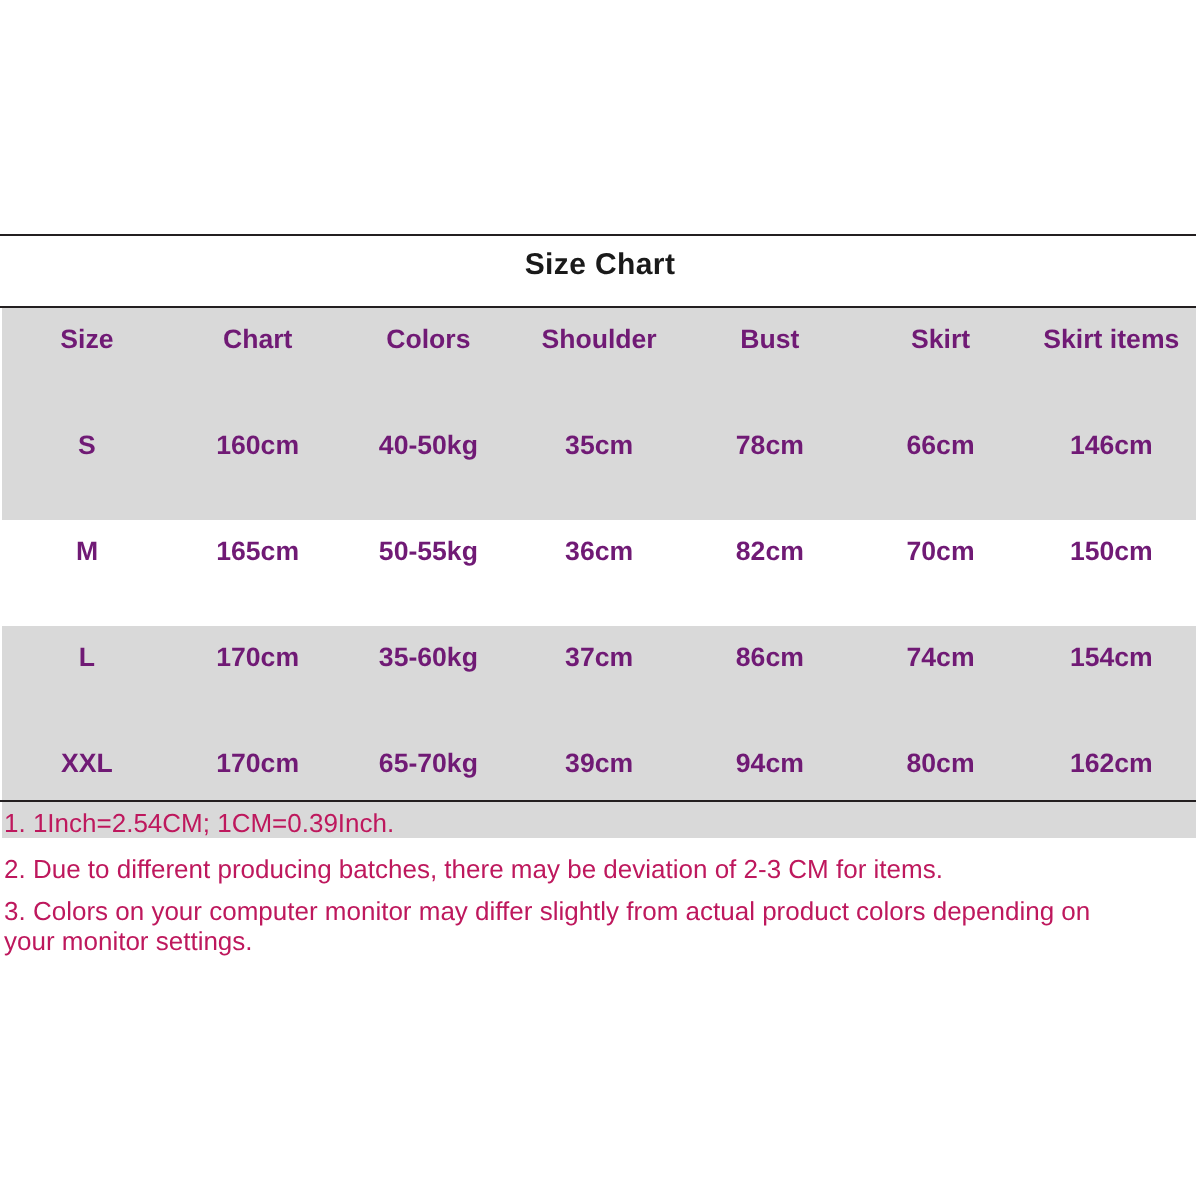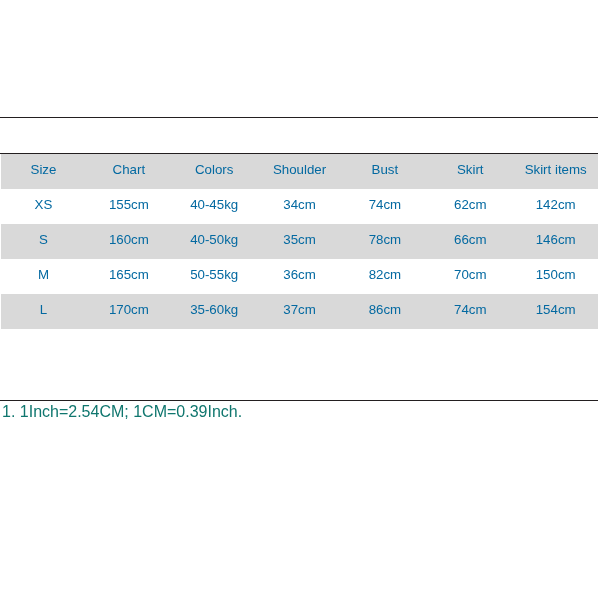--- a/index.html
+++ b/index.html
@@ -39,68 +39,60 @@
     width: 598.4px; height: 0;
     border-top: 1.3px solid #231f20;
   }
   table.sizechart {
     position: absolute; left: 0.8px; top: 153.8px;
     width: 597.6px;
     border-collapse: collapse;
     table-layout: fixed;
   }
   table.sizechart td, table.sizechart th {
-    height: 35px;
+    height: 53px;
     line-height: 11.4px;
     text-align: center;
     vertical-align: top;
     padding: 10.5px 0 0 0;
     box-sizing: border-box;
-    font-weight: normal;
+    font-weight: bold;
     font-size: 13.3px;
-    color: #0369a1;
+    color: #701a75;
   }
   tr.shade td, tr.shade th { background: #d9d9d9; }
   .rule-bot {
     position: absolute; left: 0; top: 399.9px;
     width: 598.4px; height: 0;
     border-top: 1.3px solid #231f20;
   }
   .notes {
     position: absolute; left: 2px; top: 404.7px; width: 570px;
-    font-size: 16px; color: #0f766e;
+    font-size: 13px; color: #be185d;
   }
   .notes p { margin: 0 0 6.9px 0; line-height: 14.7px; }
   .notes p:first-child { margin-bottom: 8.3px; }
 </style>
 </head>
 <body>
 
 <div class="page">
   <div class="rule-top"></div>
+  <div class="title">Size Chart</div>
   <div class="rule-mid"></div>
   <table class="sizechart">
     <tbody>
       <tr class="shade">
         <th>Size</th>
         <th>Chart</th>
         <th>Colors</th>
         <th>Shoulder</th>
         <th>Bust</th>
         <th>Skirt</th>
         <th>Skirt items</th>
-      </tr>
-      <tr>
-        <td>XS</td>
-        <td>155cm</td>
-        <td>40-45kg</td>
-        <td>34cm</td>
-        <td>74cm</td>
-        <td>62cm</td>
-        <td>142cm</td>
       </tr>
       <tr class="shade">
         <td>S</td>
         <td>160cm</td>
         <td>40-50kg</td>
         <td>35cm</td>
         <td>78cm</td>
         <td>66cm</td>
         <td>146cm</td>
       </tr>
@@ -115,19 +107,30 @@
       </tr>
       <tr class="shade">
         <td>L</td>
         <td>170cm</td>
         <td>35-60kg</td>
         <td>37cm</td>
         <td>86cm</td>
         <td>74cm</td>
         <td>154cm</td>
       </tr>
+      <tr class="shade">
+        <td>XXL</td>
+        <td>170cm</td>
+        <td>65-70kg</td>
+        <td>39cm</td>
+        <td>94cm</td>
+        <td>80cm</td>
+        <td>162cm</td>
+      </tr>
     </tbody>
   </table>
   <div class="rule-bot"></div>
   <div class="notes">
     <p>1. 1Inch=2.54CM; 1CM=0.39Inch.</p>
+    <p>2. Due to different producing batches, there may be deviation of 2-3 CM for items.</p>
+    <p>3. Colors on your computer monitor may differ slightly from actual product colors depending on your monitor settings.</p>
   </div>
 </div>
 
 </body></html>

